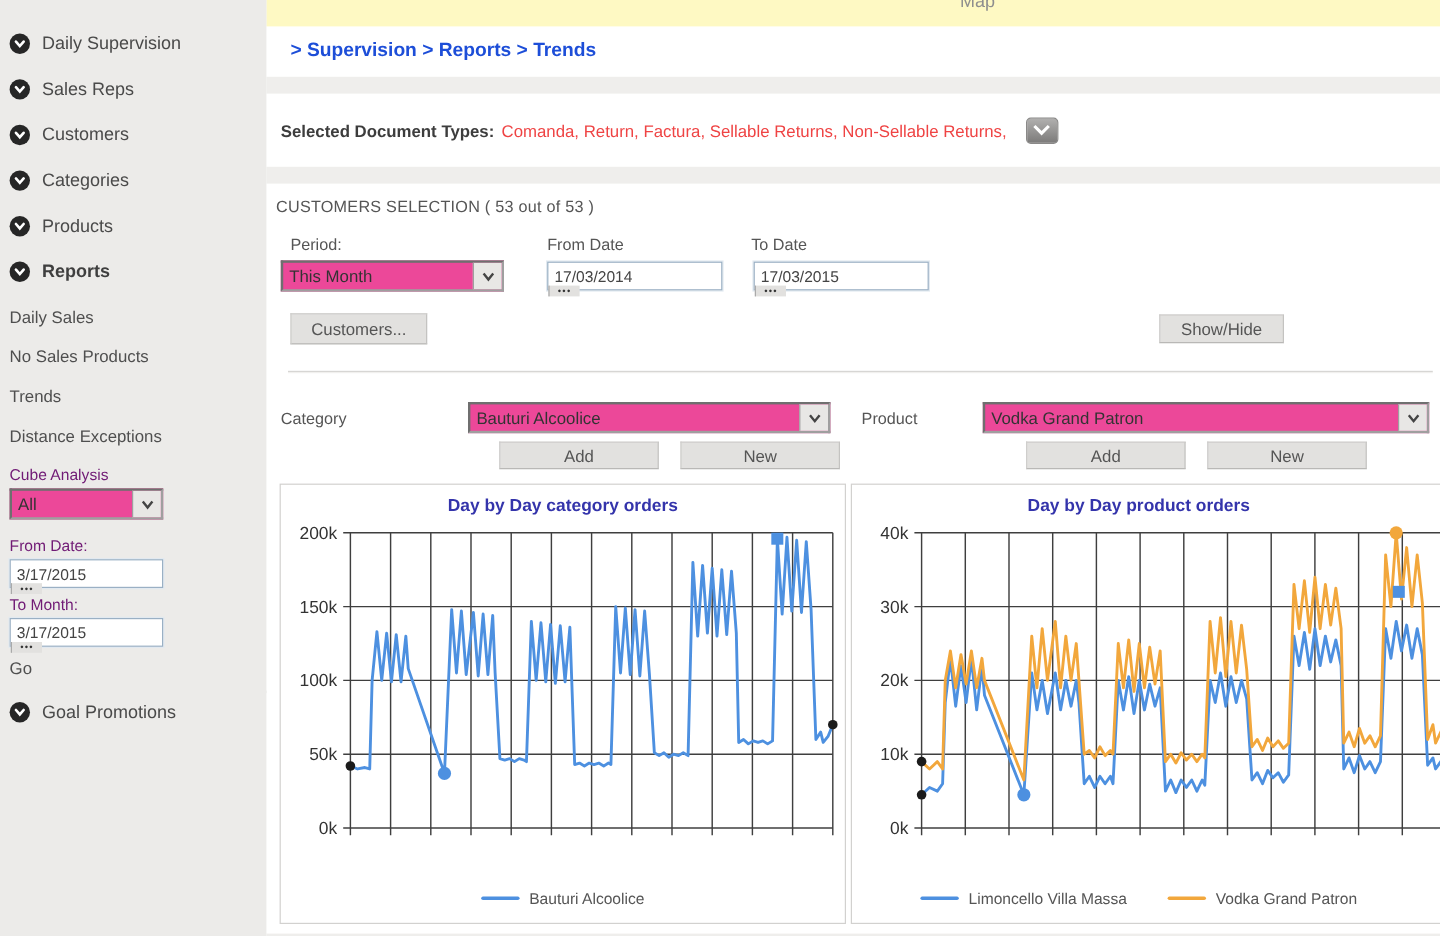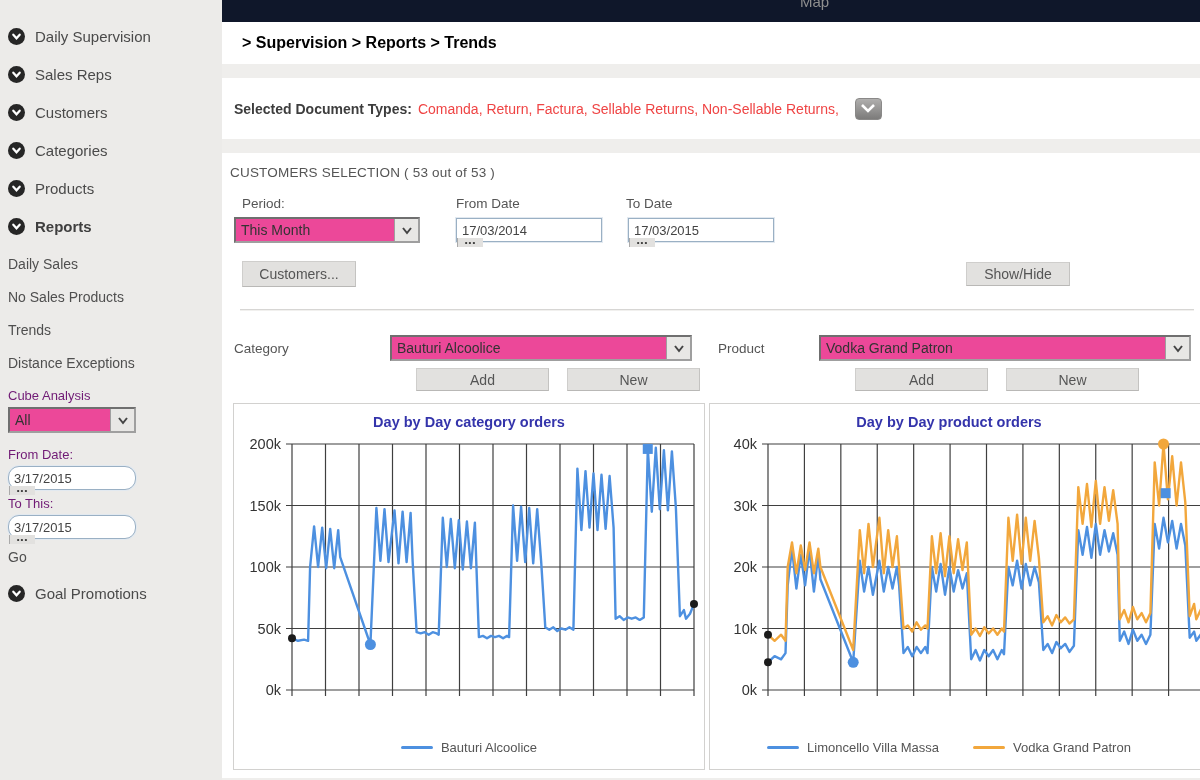--- a/index.html
+++ b/index.html
@@ -38,28 +38,28 @@
     display:flex; height:24px; border:1px solid #9ab0c4; background:#fff;
     box-shadow:0 0 0 1px #e2e9f0;
     flex-direction:column;
   }
   .datefield .dval { flex:1; font-size:13px; color:#444; padding:4px 0 0 5px; }
   .dots-btn {
     width:26px; background:#e2e1df; border-left:1px solid #aaa; color:#333;
     font-size:8px; letter-spacing:1px; display:flex; align-items:center; justify-content:center; cursor:pointer;
   }
   .side-sel { width:128px; margin-bottom:14px; }
-  .side-date { width:128px; margin-bottom:6px;border-radius:11px; }
+  .side-date { width:128px; margin-bottom:6px; }
   .go-link { font-size:14px; color:#4f4f4f; margin:10px 0 20px 0; cursor:pointer; }
   
   .main { position:absolute; left:222px; top:0; width:978px; height:780px; z-index:1; background:#fff; }
-  .topstrip { height:22px; background:#0f172a; position:relative; overflow:hidden; }
+  .topstrip { height:22px; background:#fef9c3; position:relative; overflow:hidden; }
   .map-label { position:absolute; left:578px; top:-7px; font-size:15px; color:#8e8e8e; }
   .breadcrumb-row { height:42px; background:#fff; display:flex; align-items:center; padding-left:20px; }
-  .breadcrumb { font-size:16px; font-weight:bold; color:#000000; }
+  .breadcrumb { font-size:16px; font-weight:bold; color:#1d4ed8; }
   .strip { height:14px; background:#efeeec; }
   .doctypes-row { height:61px; display:flex; align-items:center; padding-left:12px; font-size:14px; }
   .doctypes-row .b { font-weight:bold; color:#3d3d3d; }
   .doctypes-row .v { color:#ef4444; margin-left:6px; }
   .env-btn {
     margin-left:16px; width:27px; height:22px; border-radius:4px; cursor:pointer;
     background:linear-gradient(#b0afae,#7c7b7a); border:1px solid #8a8988;
     display:flex; align-items:center; justify-content:center;
   }
   .cust-header { font-size:13.5px; color:#555; padding:12px 0 0 8px; letter-spacing:.2px; }
@@ -169,21 +169,21 @@
           <polyline points="2,2 6,7 10,2" fill="none" stroke="#444" stroke-width="2"></polyline>
         </svg>
       </span>
   </div>
 
   <div class="side-label">From Date:</div>
   <div class="datefield side-date">
     <span class="dval">3/17/2015</span>
     <span class="dots-btn">•••</span>
   </div>
-  <div class="side-label">To This:</div>
+  <div class="side-label">To Month:</div>
   <div class="datefield side-date">
     <span class="dval">3/17/2015</span>
     <span class="dots-btn">•••</span>
   </div>
 
   <div class="go-link">Go</div>
 
   <div class="nav-item">
     <span class="nav-icon">
         <svg width="11" height="11" viewBox="0 0 12 12">

